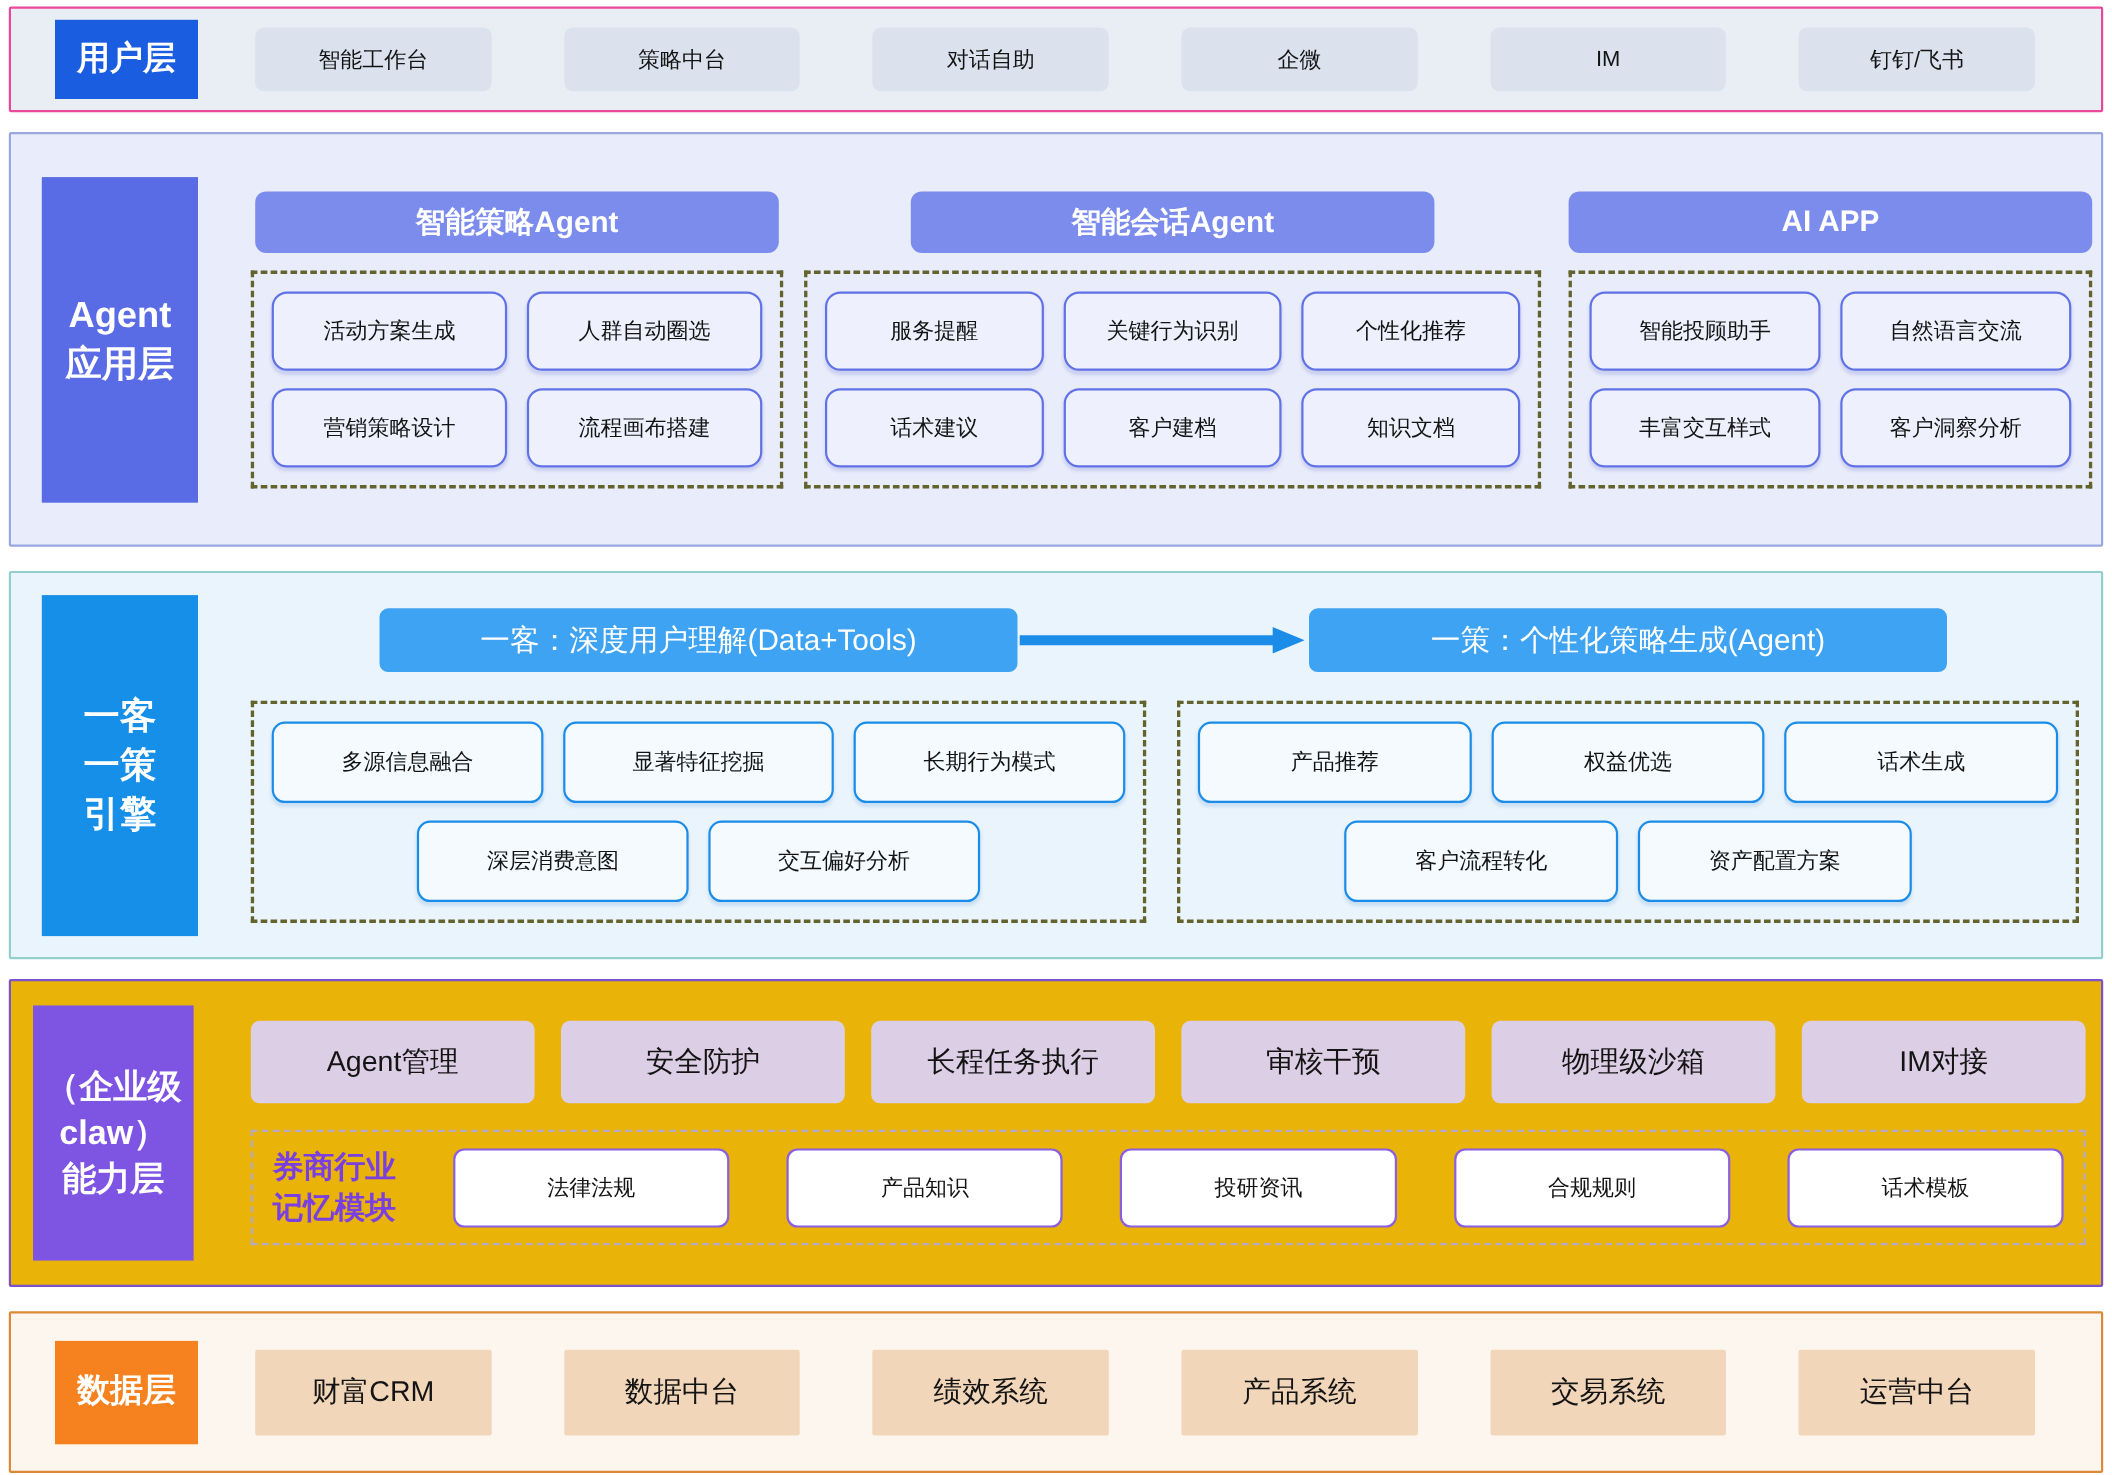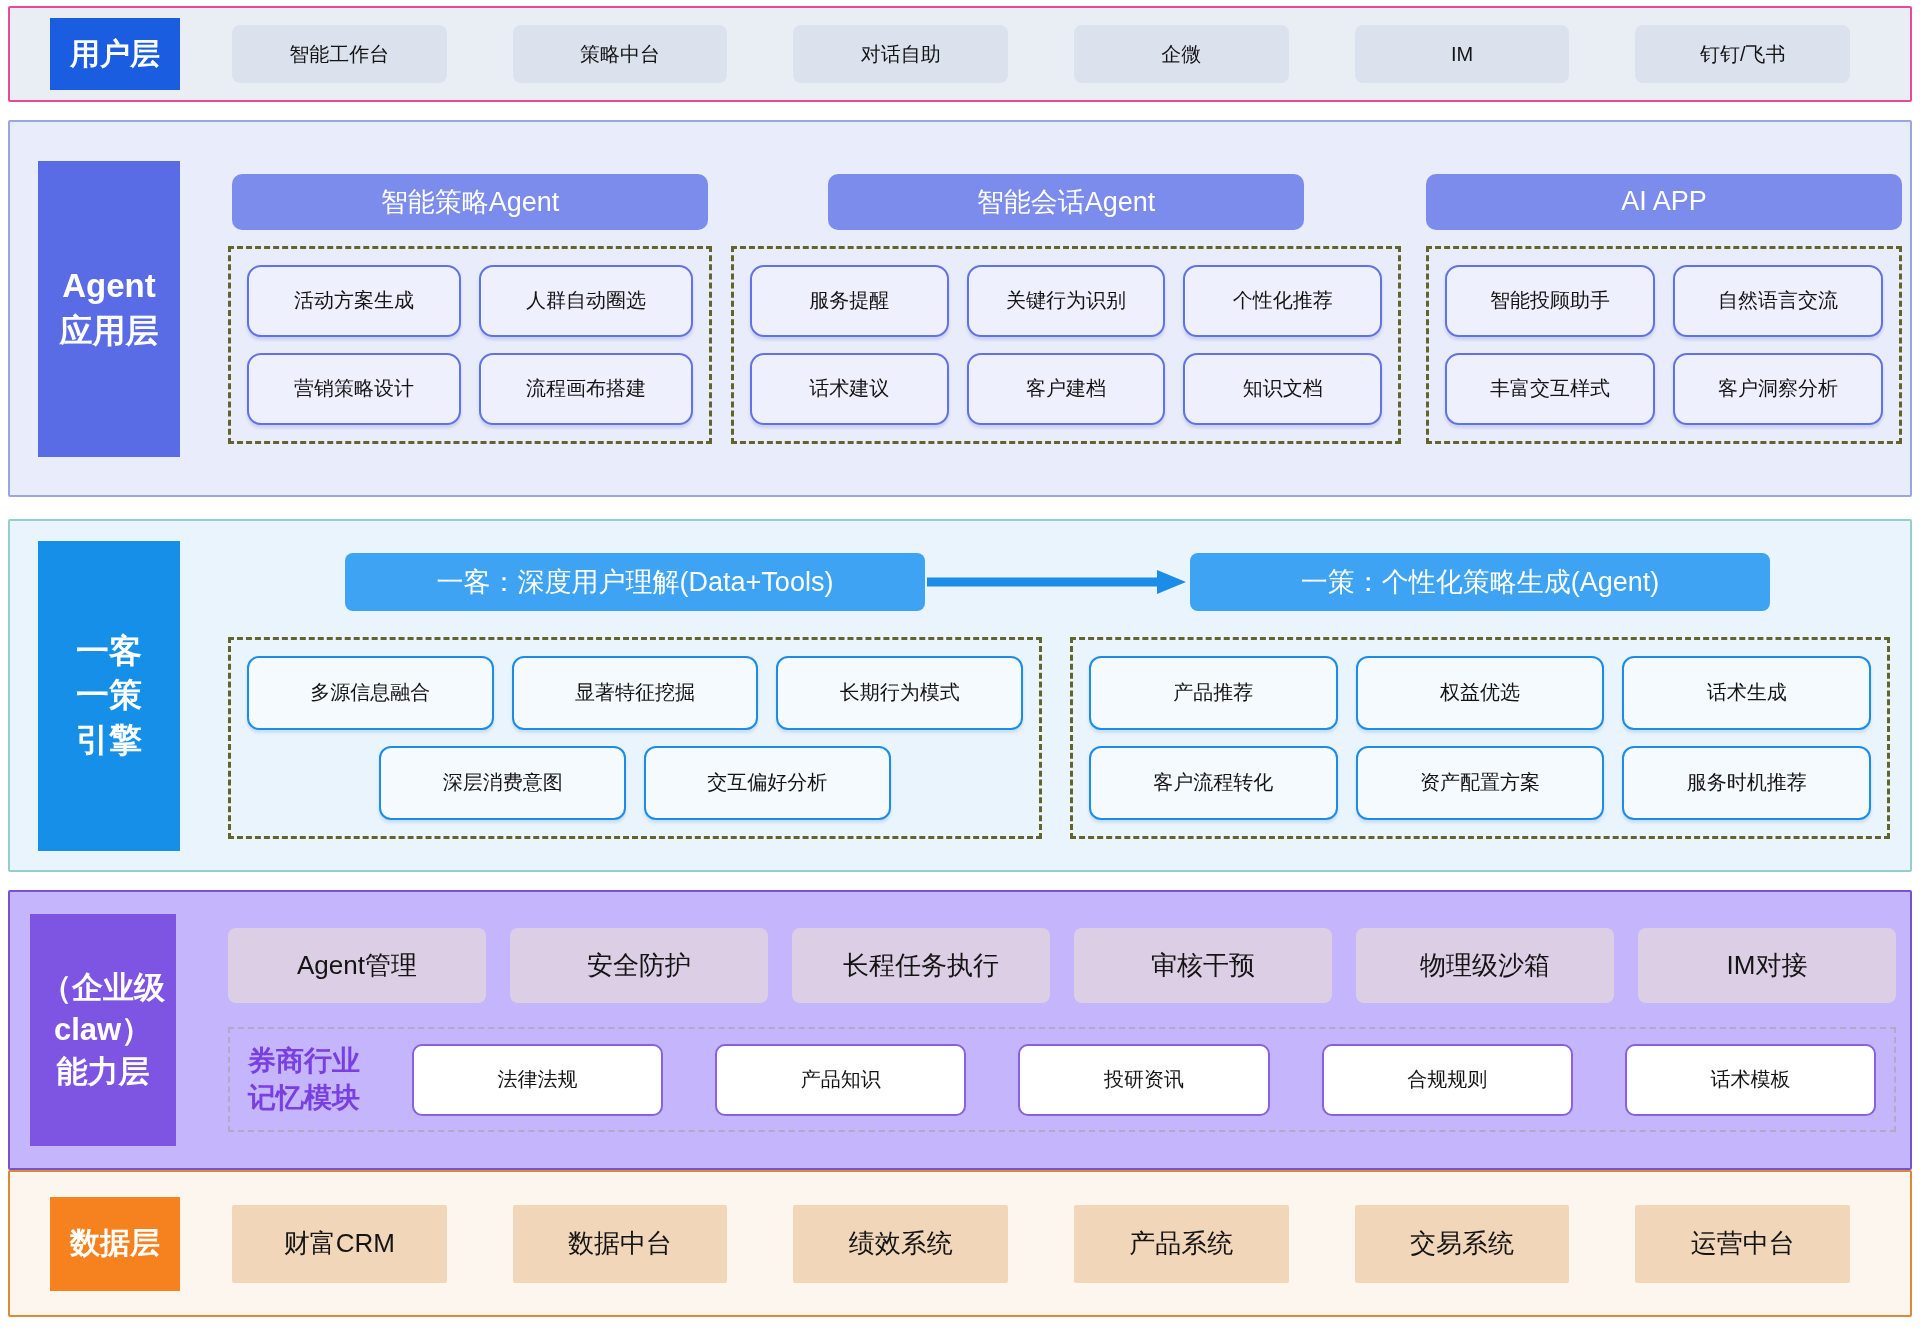--- a/index.html
+++ b/index.html
@@ -35,21 +35,21 @@
   
   .band-agent { height: 377px; margin-bottom: 22px; background: #e9ecfa; border: 2px solid #9aa6e0; padding: 0 8px 0 28px; }
   .band-agent .band-label { width: 142px; height: 296px; background: #5a6be6; font-size: 33px; }
   .agent-cols { display: flex; margin-left: 48px; align-items: flex-start; }
   .agent-col { display: flex; flex-direction: column; align-items: center; }
   .agent-col-1 { width: 484px; margin-right: 19px; }
   .agent-col-2 { width: 670px; margin-right: 25px; }
   .agent-col-3 { width: 476px; }
   .subheader {
     width: 476px; height: 56px; background: #7c8cec; color: #fff; border-radius: 10px;
-    display: flex; align-items: center; justify-content: center; font-size: 27px; margin-bottom: 16px;
+    display: flex; align-items: center; justify-content: center; font-size: 27px; margin-bottom: 16px; font-weight: bold;
   }
   .dashed-box {
     width: 100%; border: 3px dashed #63632e; padding: 16px;
     display: flex; flex-wrap: wrap; gap: 16px 18px; justify-content: center;
   }
   .chip {
     display: flex; align-items: center; justify-content: center; font-size: 20px;
   }
   .chip-agent {
     height: 72px; background: #eef1fd; border: 2px solid #6072e6; border-radius: 14px;
@@ -72,21 +72,21 @@
   .engine-arrow { position: absolute; left: 697px; top: 17px; width: 261px; height: 24px; }
   .engine-groups { display: flex; }
   .engine-group-l { width: 814px; margin-right: 28px; }
   .engine-group-r { width: 820px; }
   .chip-engine {
     height: 74px; background: #f4fafe; border: 2px solid #1b8ce8; border-radius: 12px;
     box-shadow: 0 3px 3px rgba(20, 110, 200, 0.15);
   }
 
   
-  .band-capability { height: 280px; background: #c4b5fd; border: 2px solid #7a52cc; padding: 0 14px 0 20px; }
+  .band-capability { height: 280px; margin-bottom: 22px; background: #eab308; border: 2px solid #7a52cc; padding: 0 14px 0 20px; }
   .band-capability .band-label { width: 146px; height: 232px; background: #7e55e3; font-size: 31px; }
   .cap-content { margin-left: 52px; }
   .cap-row1 { display: flex; gap: 24px; margin-bottom: 24px; }
   .pill-cap {
     flex: 1 1 0; height: 75px; background: #dccfe5; border-radius: 8px;
     display: flex; align-items: center; justify-content: center; font-size: 26px;
   }
   .memory-box {
     border: 2px dashed #b3a8c9; padding: 14px 18px;
     display: flex; align-items: center; gap: 52px;
@@ -187,21 +187,20 @@
             <div class="chip chip-engine w3">长期行为模式</div>
             <div class="chip chip-engine w3">深层消费意图</div>
             <div class="chip chip-engine w3">交互偏好分析</div>
           </div>
         <div class="dashed-box engine-group-r">
             <div class="chip chip-engine w3">产品推荐</div>
             <div class="chip chip-engine w3">权益优选</div>
             <div class="chip chip-engine w3">话术生成</div>
             <div class="chip chip-engine w3">客户流程转化</div>
             <div class="chip chip-engine w3">资产配置方案</div>
-            <div class="chip chip-engine w3">服务时机推荐</div>
           </div>
       </div>
     </div>
   </div>
 
   <div class="band band-capability">
     <div class="band-label">
       <span>（企业级</span>
       <span>claw）</span>
       <span>能力层</span>

